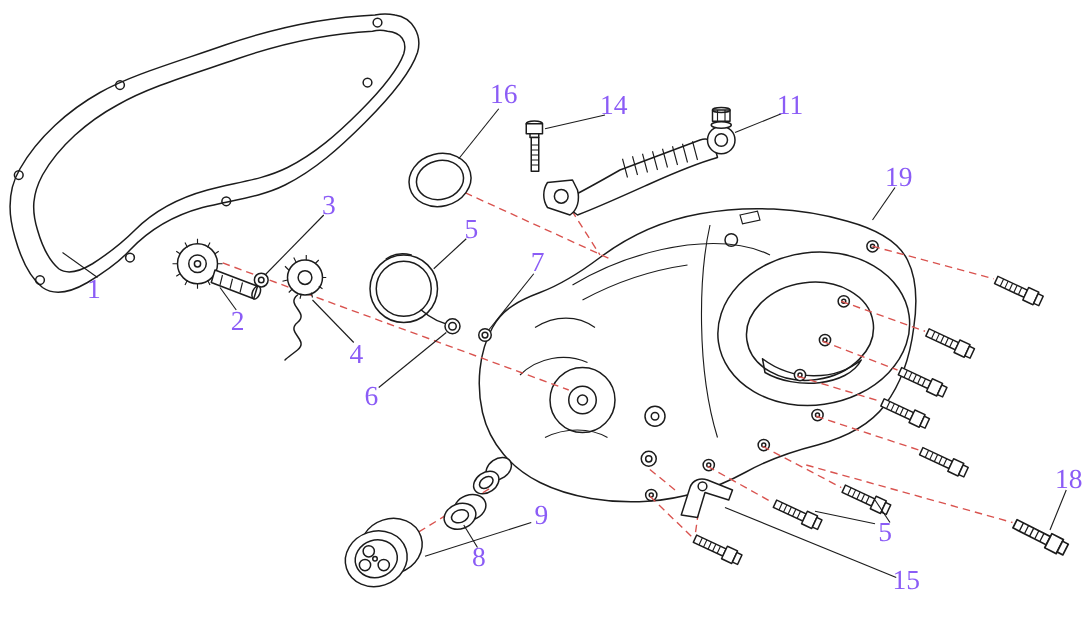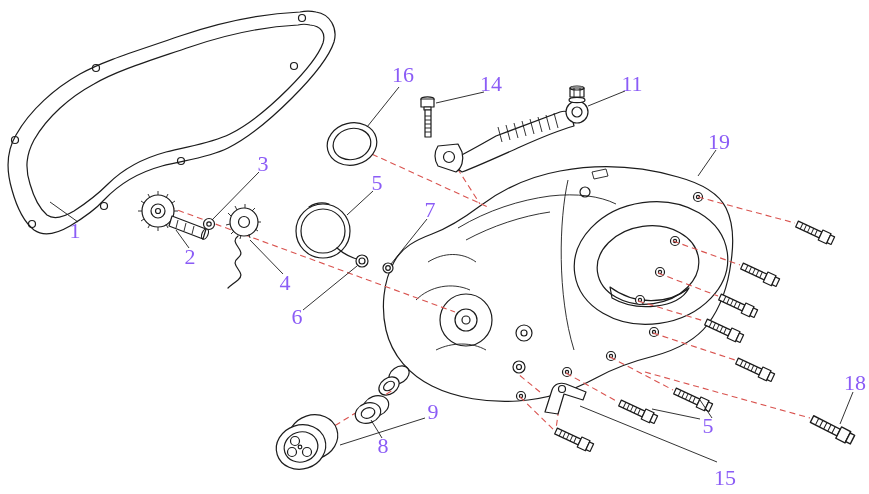--- a/index.html
+++ b/index.html
@@ -250,16 +250,16 @@
 <div class="callout" style="left:377px;top:183px">5</div>
 <div class="callout" style="left:297px;top:317px">6</div>
 <div class="callout" style="left:430px;top:210px">7</div>
 <div class="callout" style="left:383px;top:446px">8</div>
 <div class="callout" style="left:433px;top:412px">9</div>
 <div class="callout" style="left:708px;top:426px">5</div>
 <div class="callout" style="left:855px;top:383px">18</div>
 <div class="callout" style="left:719px;top:142px">19</div>
 <div class="callout" style="left:632px;top:84px">11</div>
 <div class="callout" style="left:491px;top:84px">14</div>
-<div class="callout" style="left:725px;top:478px">15</div>
+<div class="callout" style="left:725px;top:464px">15</div>
 <div class="callout" style="left:403px;top:75px">16</div>
 
 </div>
 
 </body></html>

